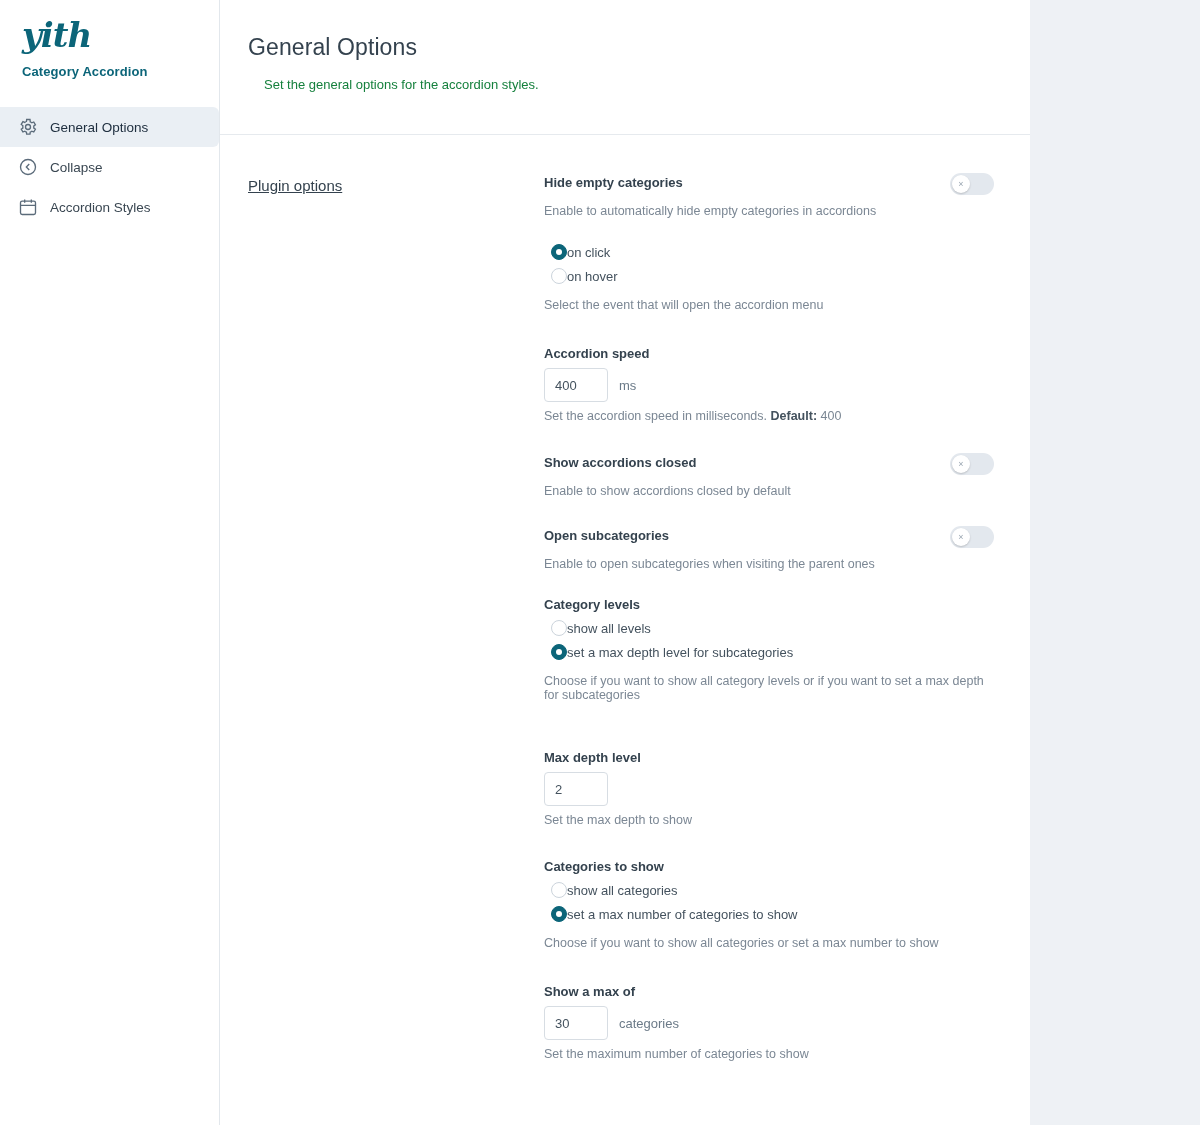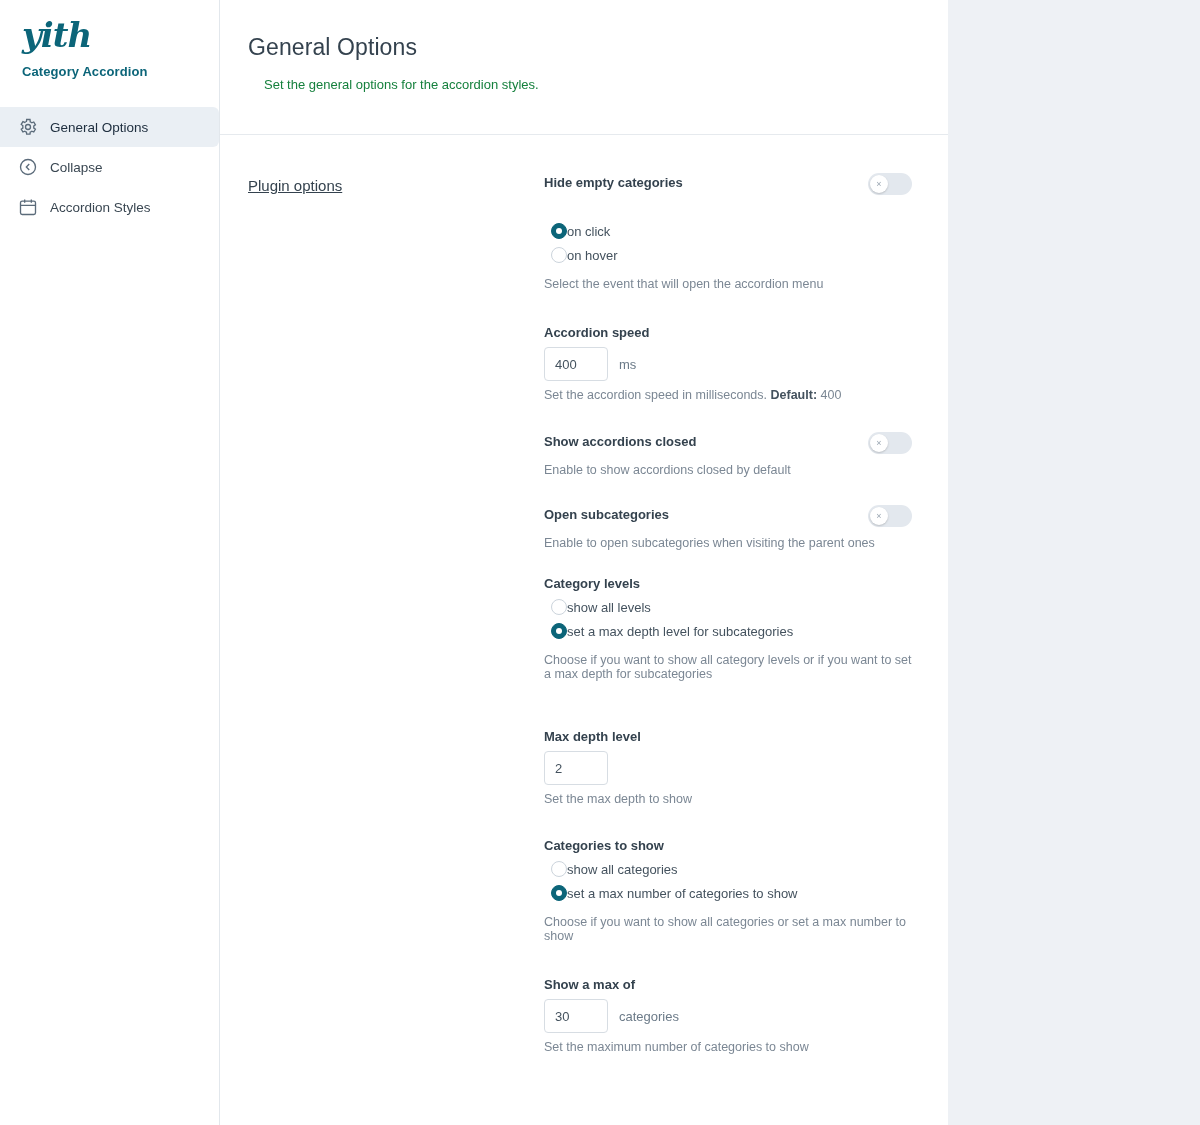--- a/index.html
+++ b/index.html
@@ -7,21 +7,21 @@
     margin: 0;
     padding: 0;
     width: 1200px;
     height: 1125px;
     background: #eef1f5;
     font-family: "Liberation Sans", sans-serif;
     overflow: hidden;
   }
   .app {
     position: relative;
-    width: 948px;
+    width: 1030px;
     height: 1125px;
     display: flex;
     background: #eef1f5;
   }
 
   
   .sidebar {
     width: 220px;
     flex: 0 0 220px;
     background: #ffffff;
@@ -271,20 +271,21 @@
 
       <div class="fields">
 
         <div class="field">
           <div class="toggle-row">
             <p class="field-title">Hide empty categories</p>
             <div class="toggle">
               <span class="knob">×</span>
             </div>
           </div>
+          <p class="field-desc">Enable to automatically hide empty categories in accordions</p>
         </div>
 
         <div class="field">
           <div class="radio-row">
             <span class="radio checked"></span>
             <span class="radio-label">on click</span>
           </div>
           <div class="radio-row">
             <span class="radio"></span>
             <span class="radio-label">on hover</span>

